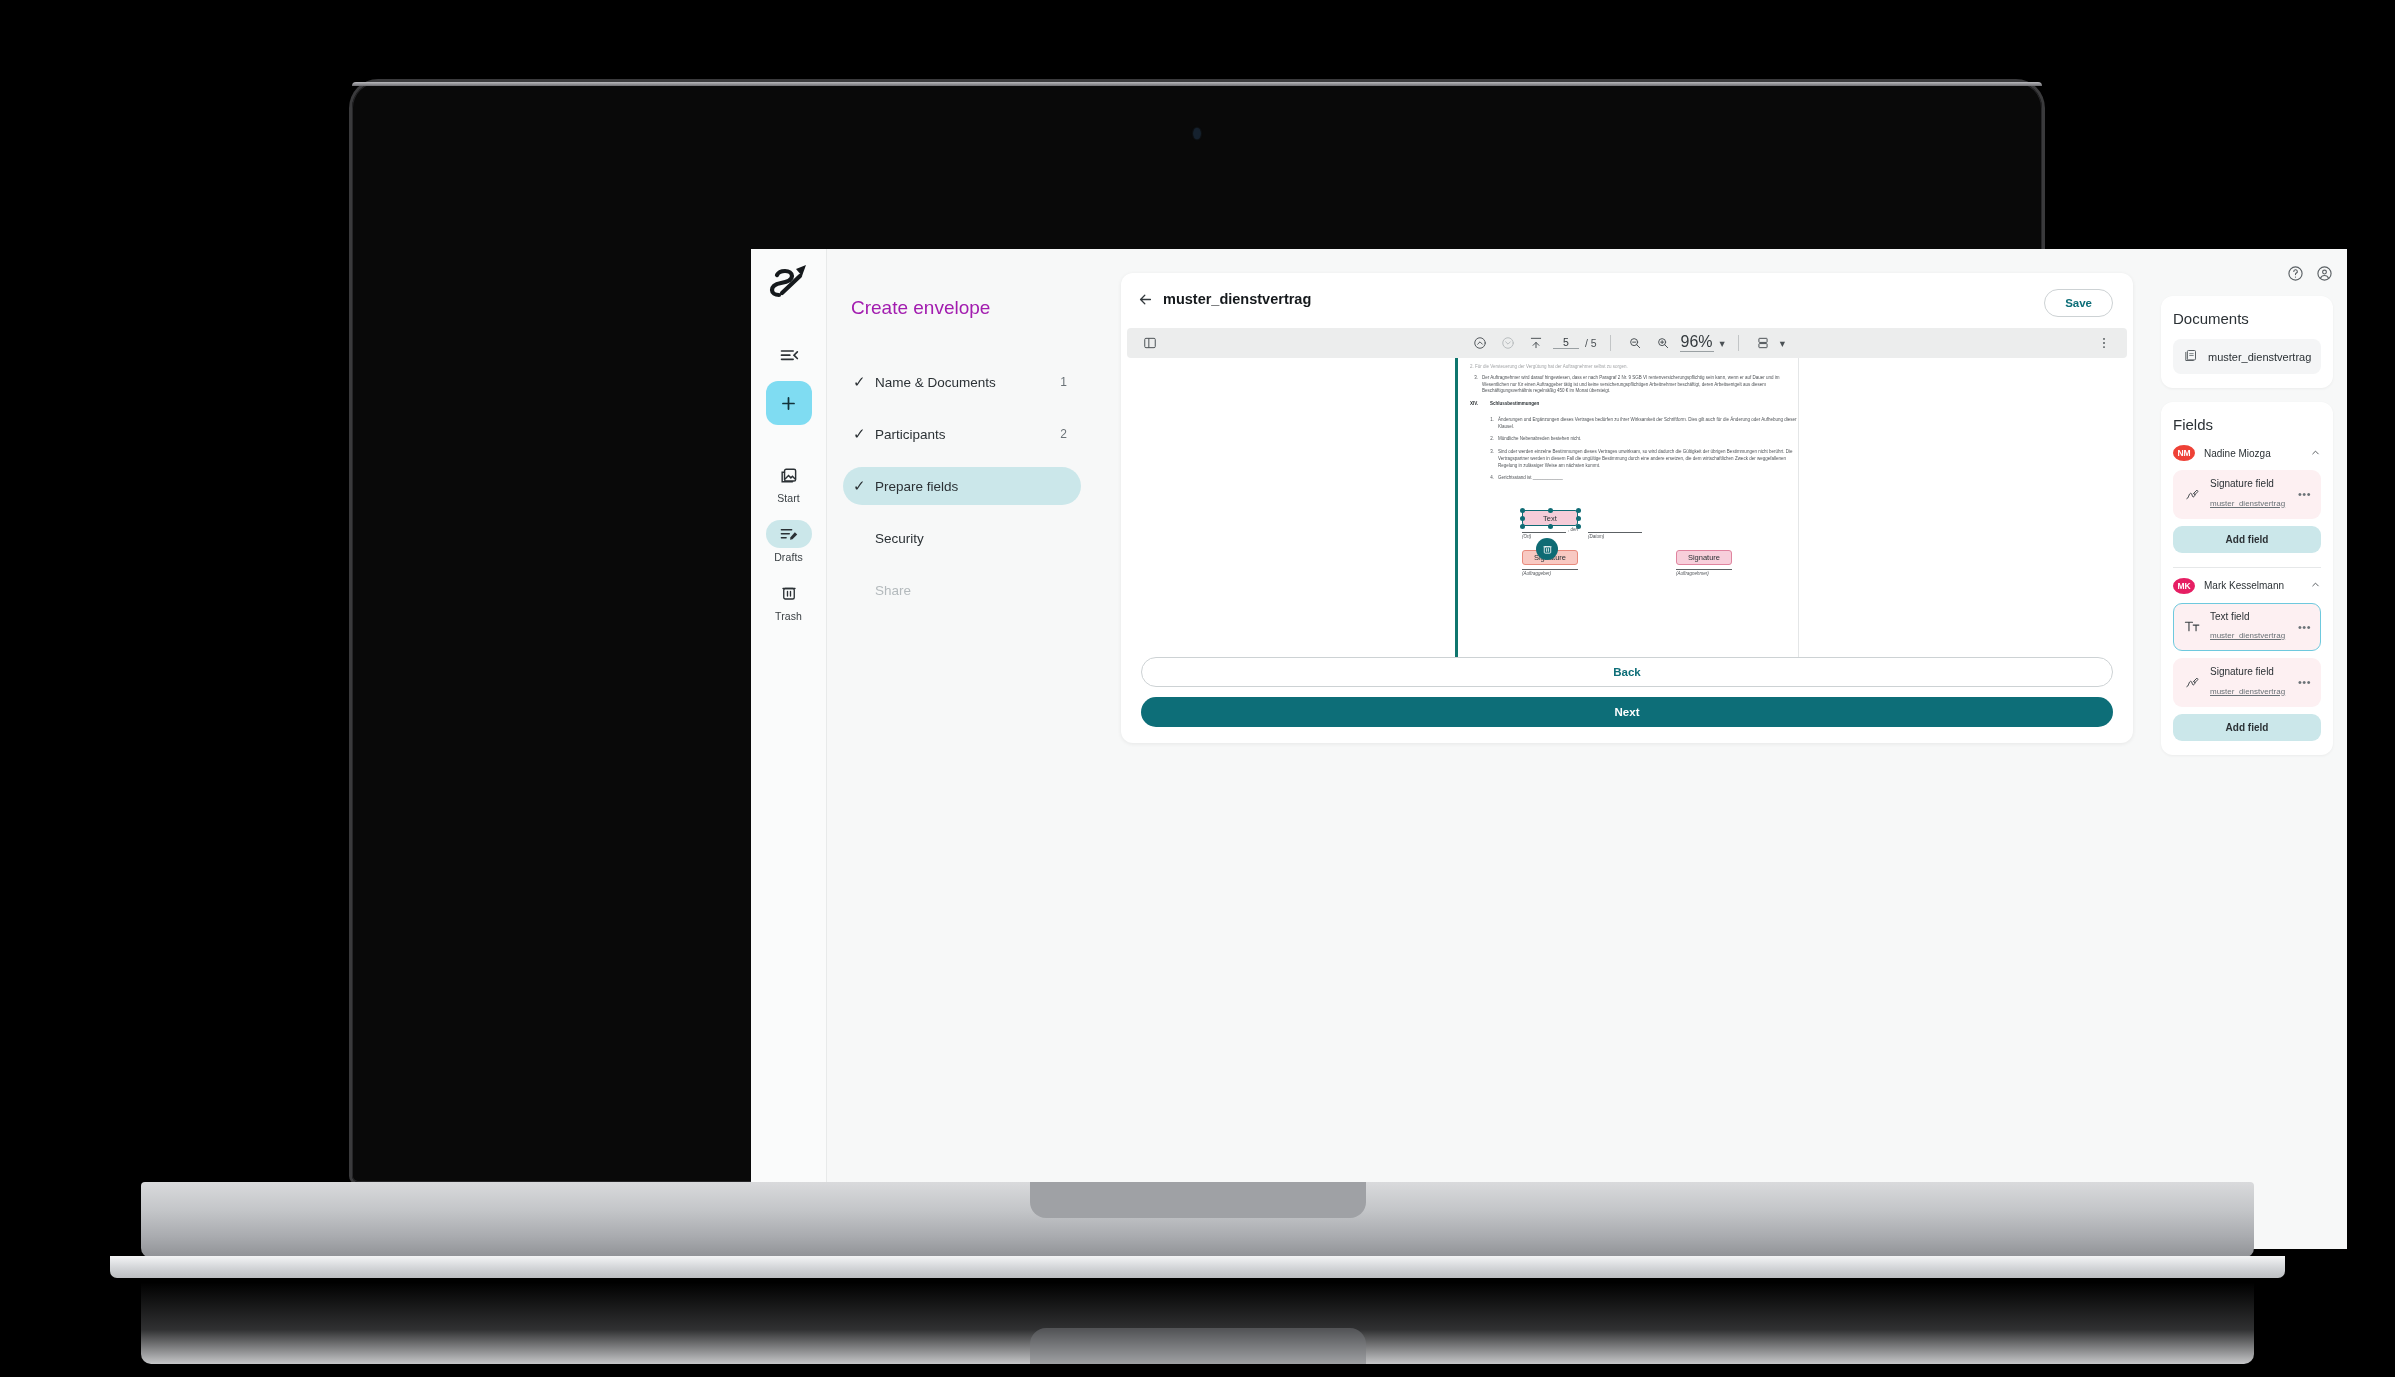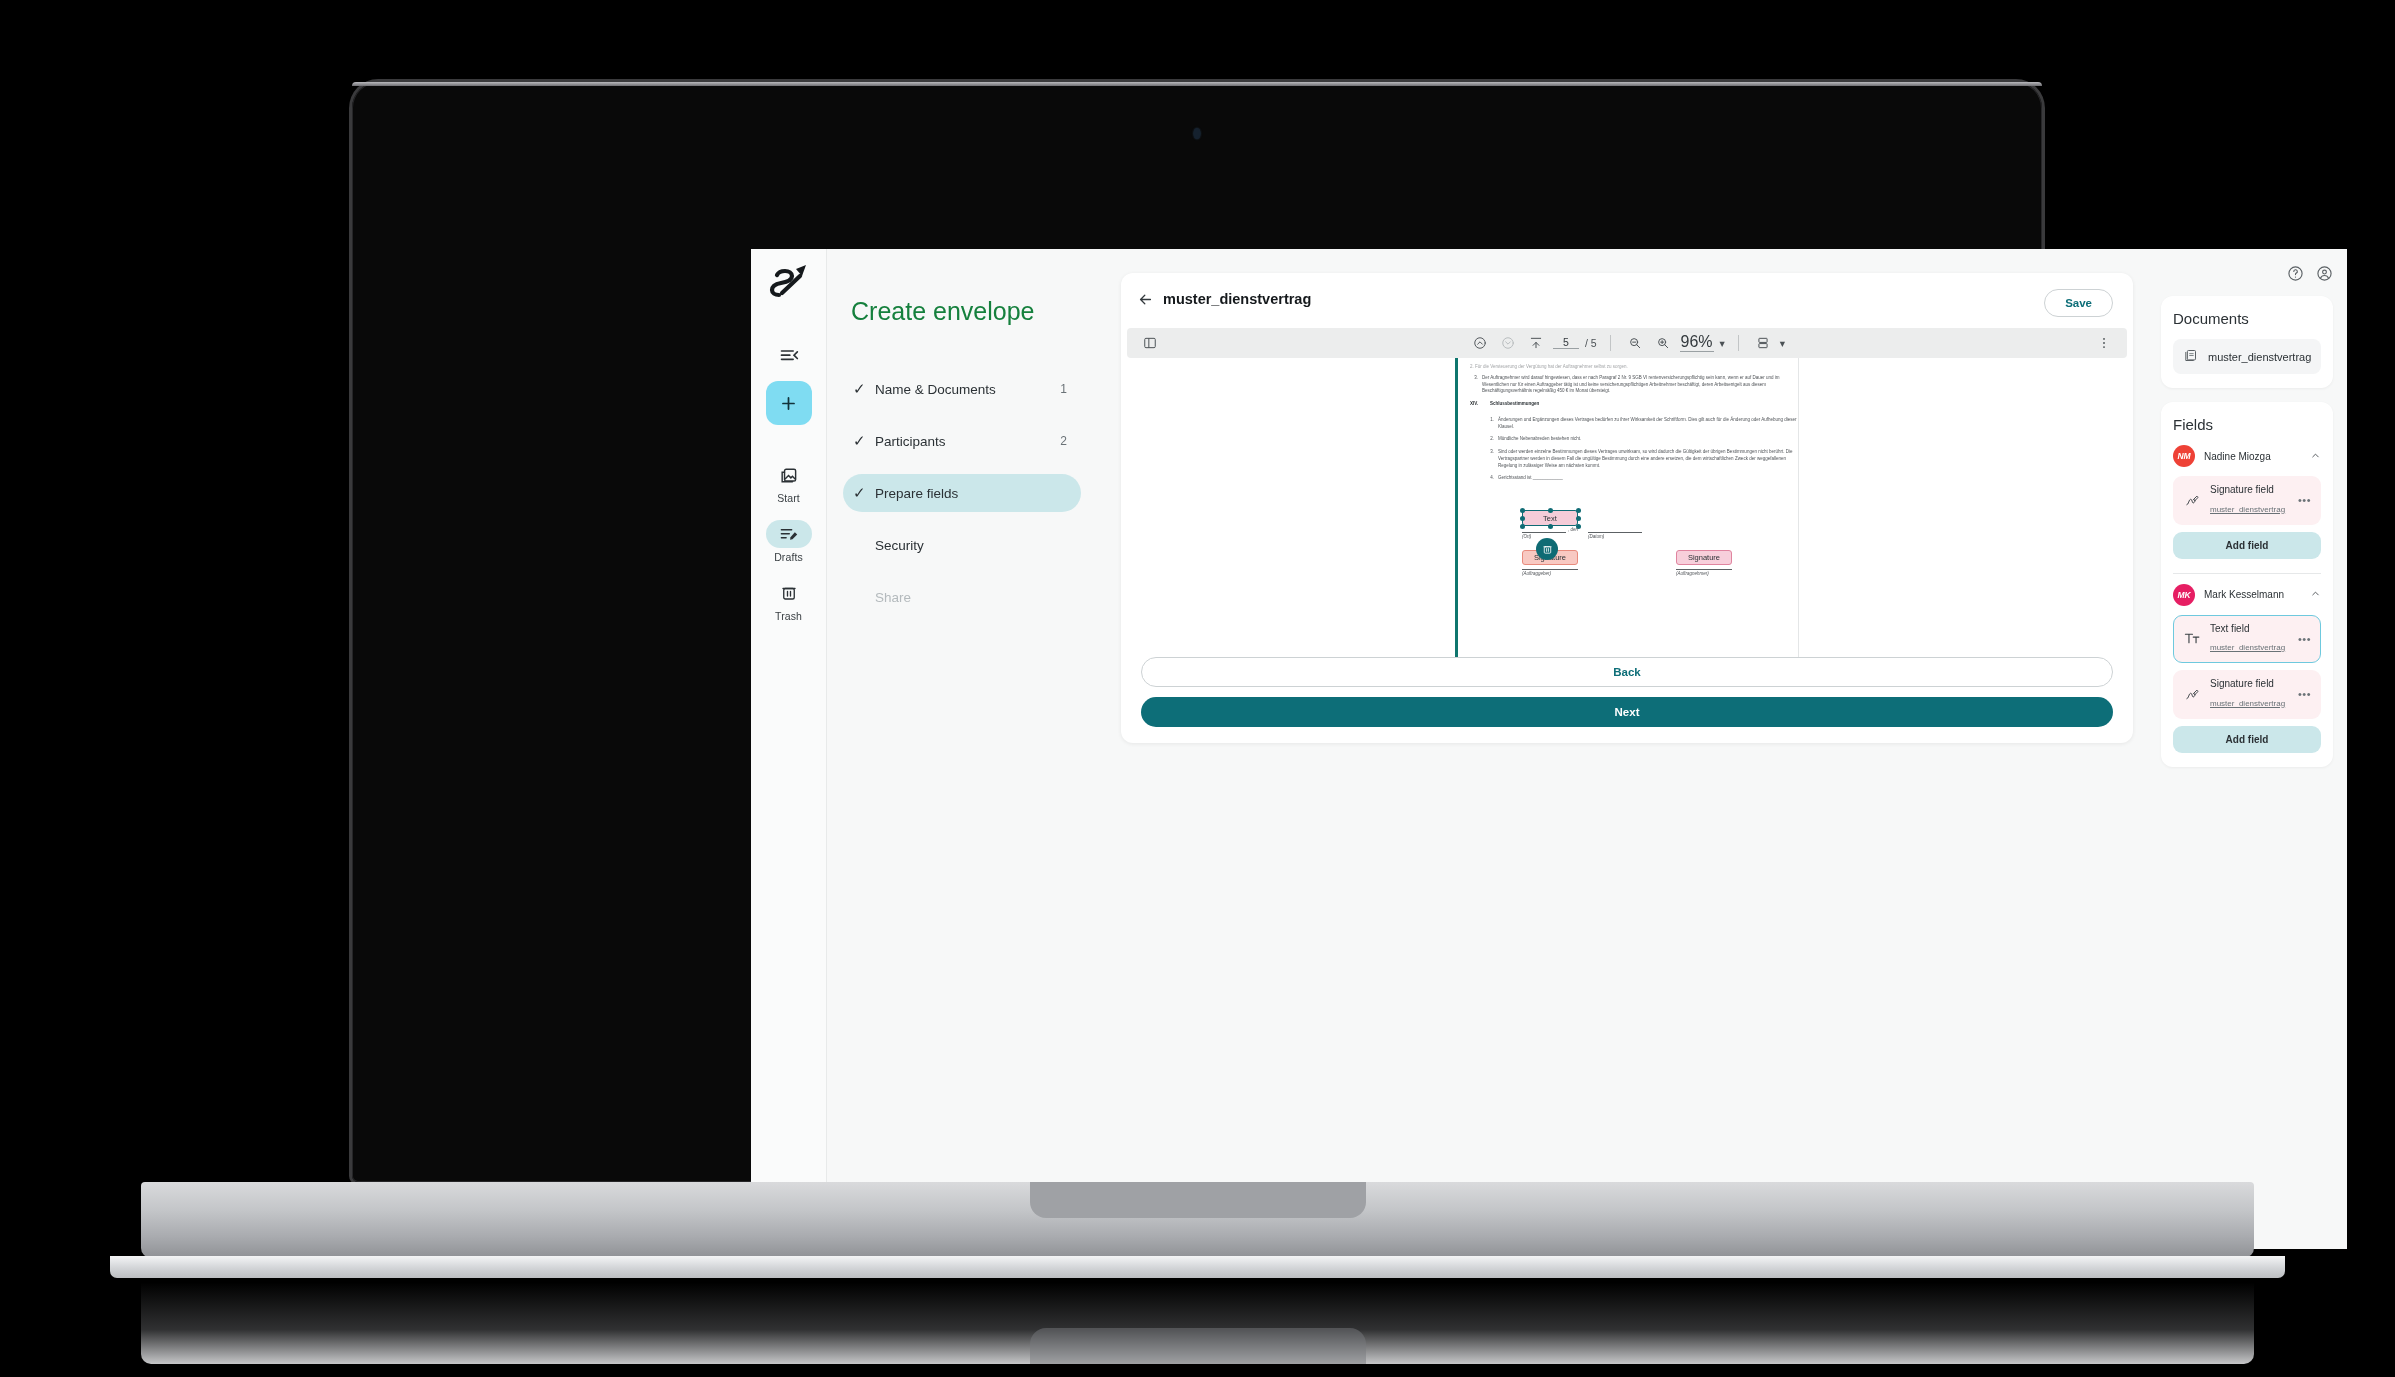--- a/index.html
+++ b/index.html
@@ -83,21 +83,21 @@
   .rail-item.active .rail-ico { background:#cbe7ea; }
   .rail-lbl { font-size:10.5px; color:#3a4044; letter-spacing:.1px; }
   .rail-theme {
     position:absolute; bottom:30px; left:50%; transform:translateX(-50%);
     width:32px; height:32px; border-radius:50%; border:1px solid #d2d5d7;
     display:flex; align-items:center; justify-content:center; background:#fafbfb; cursor:pointer;
   }
 
   
   .steps { width:272px; background:#f7f8f8; padding:48px 18px 0 16px; }
-  .steps-title { font-size:25px; color:#15803d; font-weight:400; margin:0 0 44px 8px; }
+  .steps-title { font-size:19px; color:#a21caf; font-weight:400; margin:0 0 44px 8px; }
   .step {
     display:flex; align-items:center; height:38px; border-radius:19px;
     padding:0 14px 0 10px; margin-bottom:14px; cursor:pointer;
   }
   .step.active { background:#cbe7ea; }
   .step .chk { width:22px; font-size:15px; color:#2b3135; }
   .step .nm { flex:1; font-size:13.5px; color:#2b3135; }
   .step .ct { font-size:12px; color:#6a7277; }
   .step.muted .nm { color:#b4babd; }
 
@@ -183,22 +183,22 @@
   .topbar { display:flex; justify-content:flex-end; gap:12px; margin-bottom:14px; }
   .topbar span { cursor:pointer; display:flex; }
   .panel { background:#fff; border-radius:12px; padding:14px 12px; margin-bottom:14px; box-shadow:0 1px 3px rgba(0,0,0,.05); }
   .panel-h { font-size:15px; color:#2b3135; margin-bottom:12px; }
   .doc-chip {
     display:flex; align-items:center; gap:10px; background:#f4f5f6;
     border-radius:8px; padding:9px 10px; font-size:11px; color:#2b3135; cursor:pointer;
   }
   .person { display:flex; align-items:center; gap:9px; margin:10px 0 9px; cursor:pointer; }
   .avatar {
-    width:22px; height:22px; border-radius:50%; color:#fff; font-size:8.5px;
-    font-weight:700; display:flex; align-items:center; justify-content:center; flex:none;font-style:italic;
+    width:22px; height:16px; border-radius:50%; color:#fff; font-size:8.5px;
+    font-weight:700; display:flex; align-items:center; justify-content:center; flex:none;
   }
   .person-name { flex:1; font-size:10px; color:#2b3135; }
   .chev { font-size:10px; color:#4b5155; }
   .field-row {
     display:flex; align-items:center; gap:9px; border-radius:9px;
     background:#fdf0f2; padding:7px 9px; margin-bottom:7px; cursor:pointer;
     border:1.5px solid transparent;
   }
   .field-row.selected { border-color:#6ec9de; }
   .fr-ico { width:18px; flex:none; display:flex; align-items:center; justify-content:center; }

